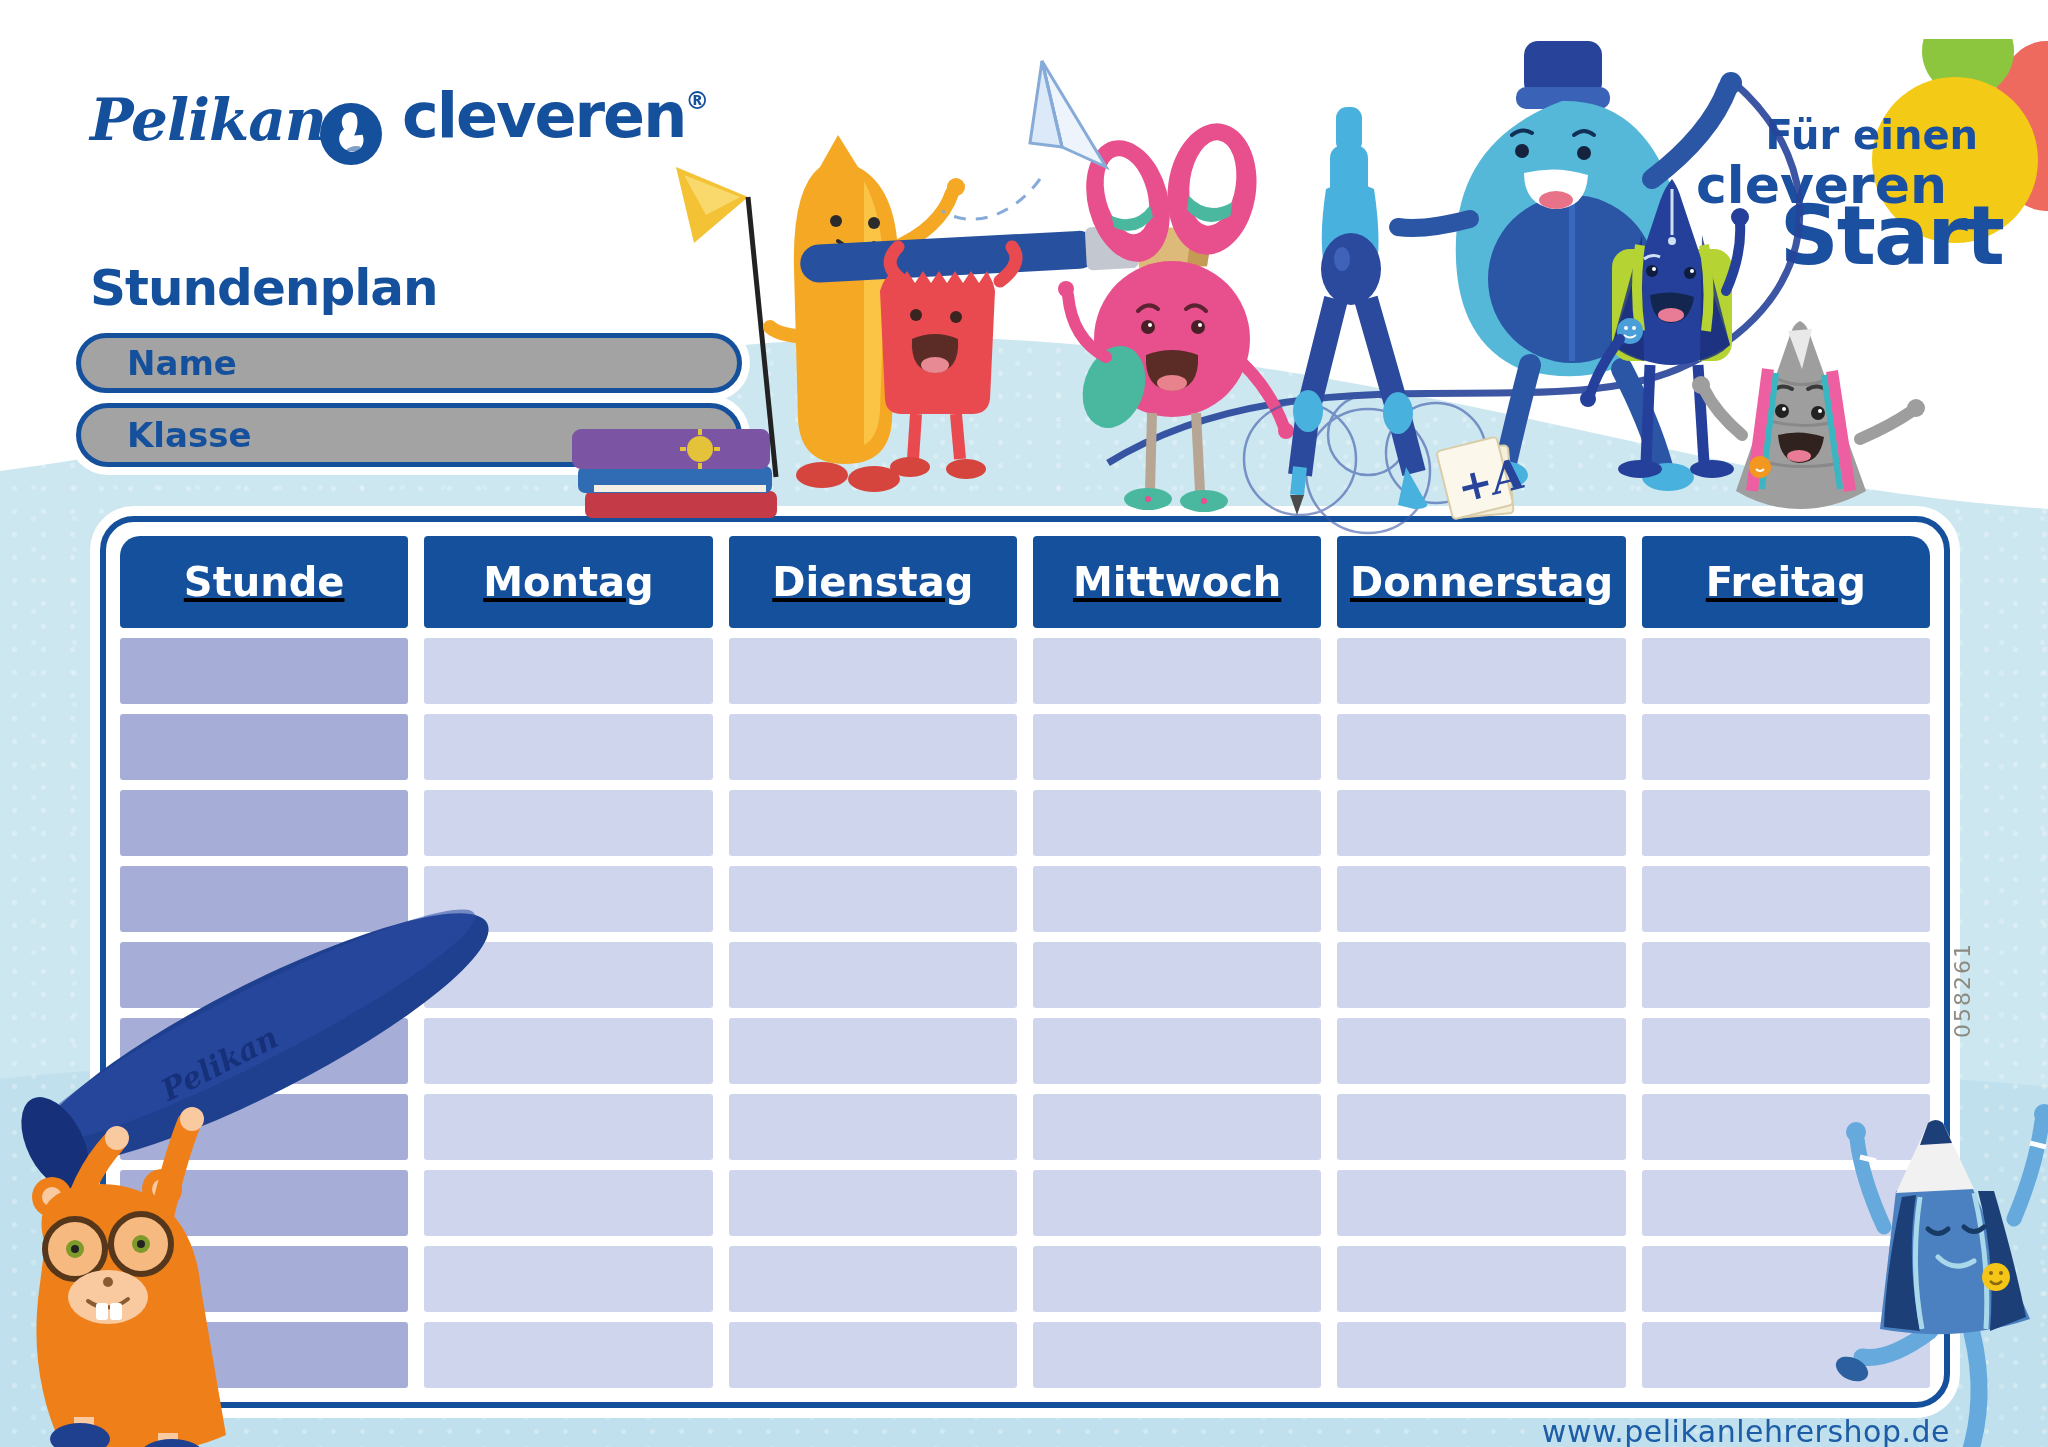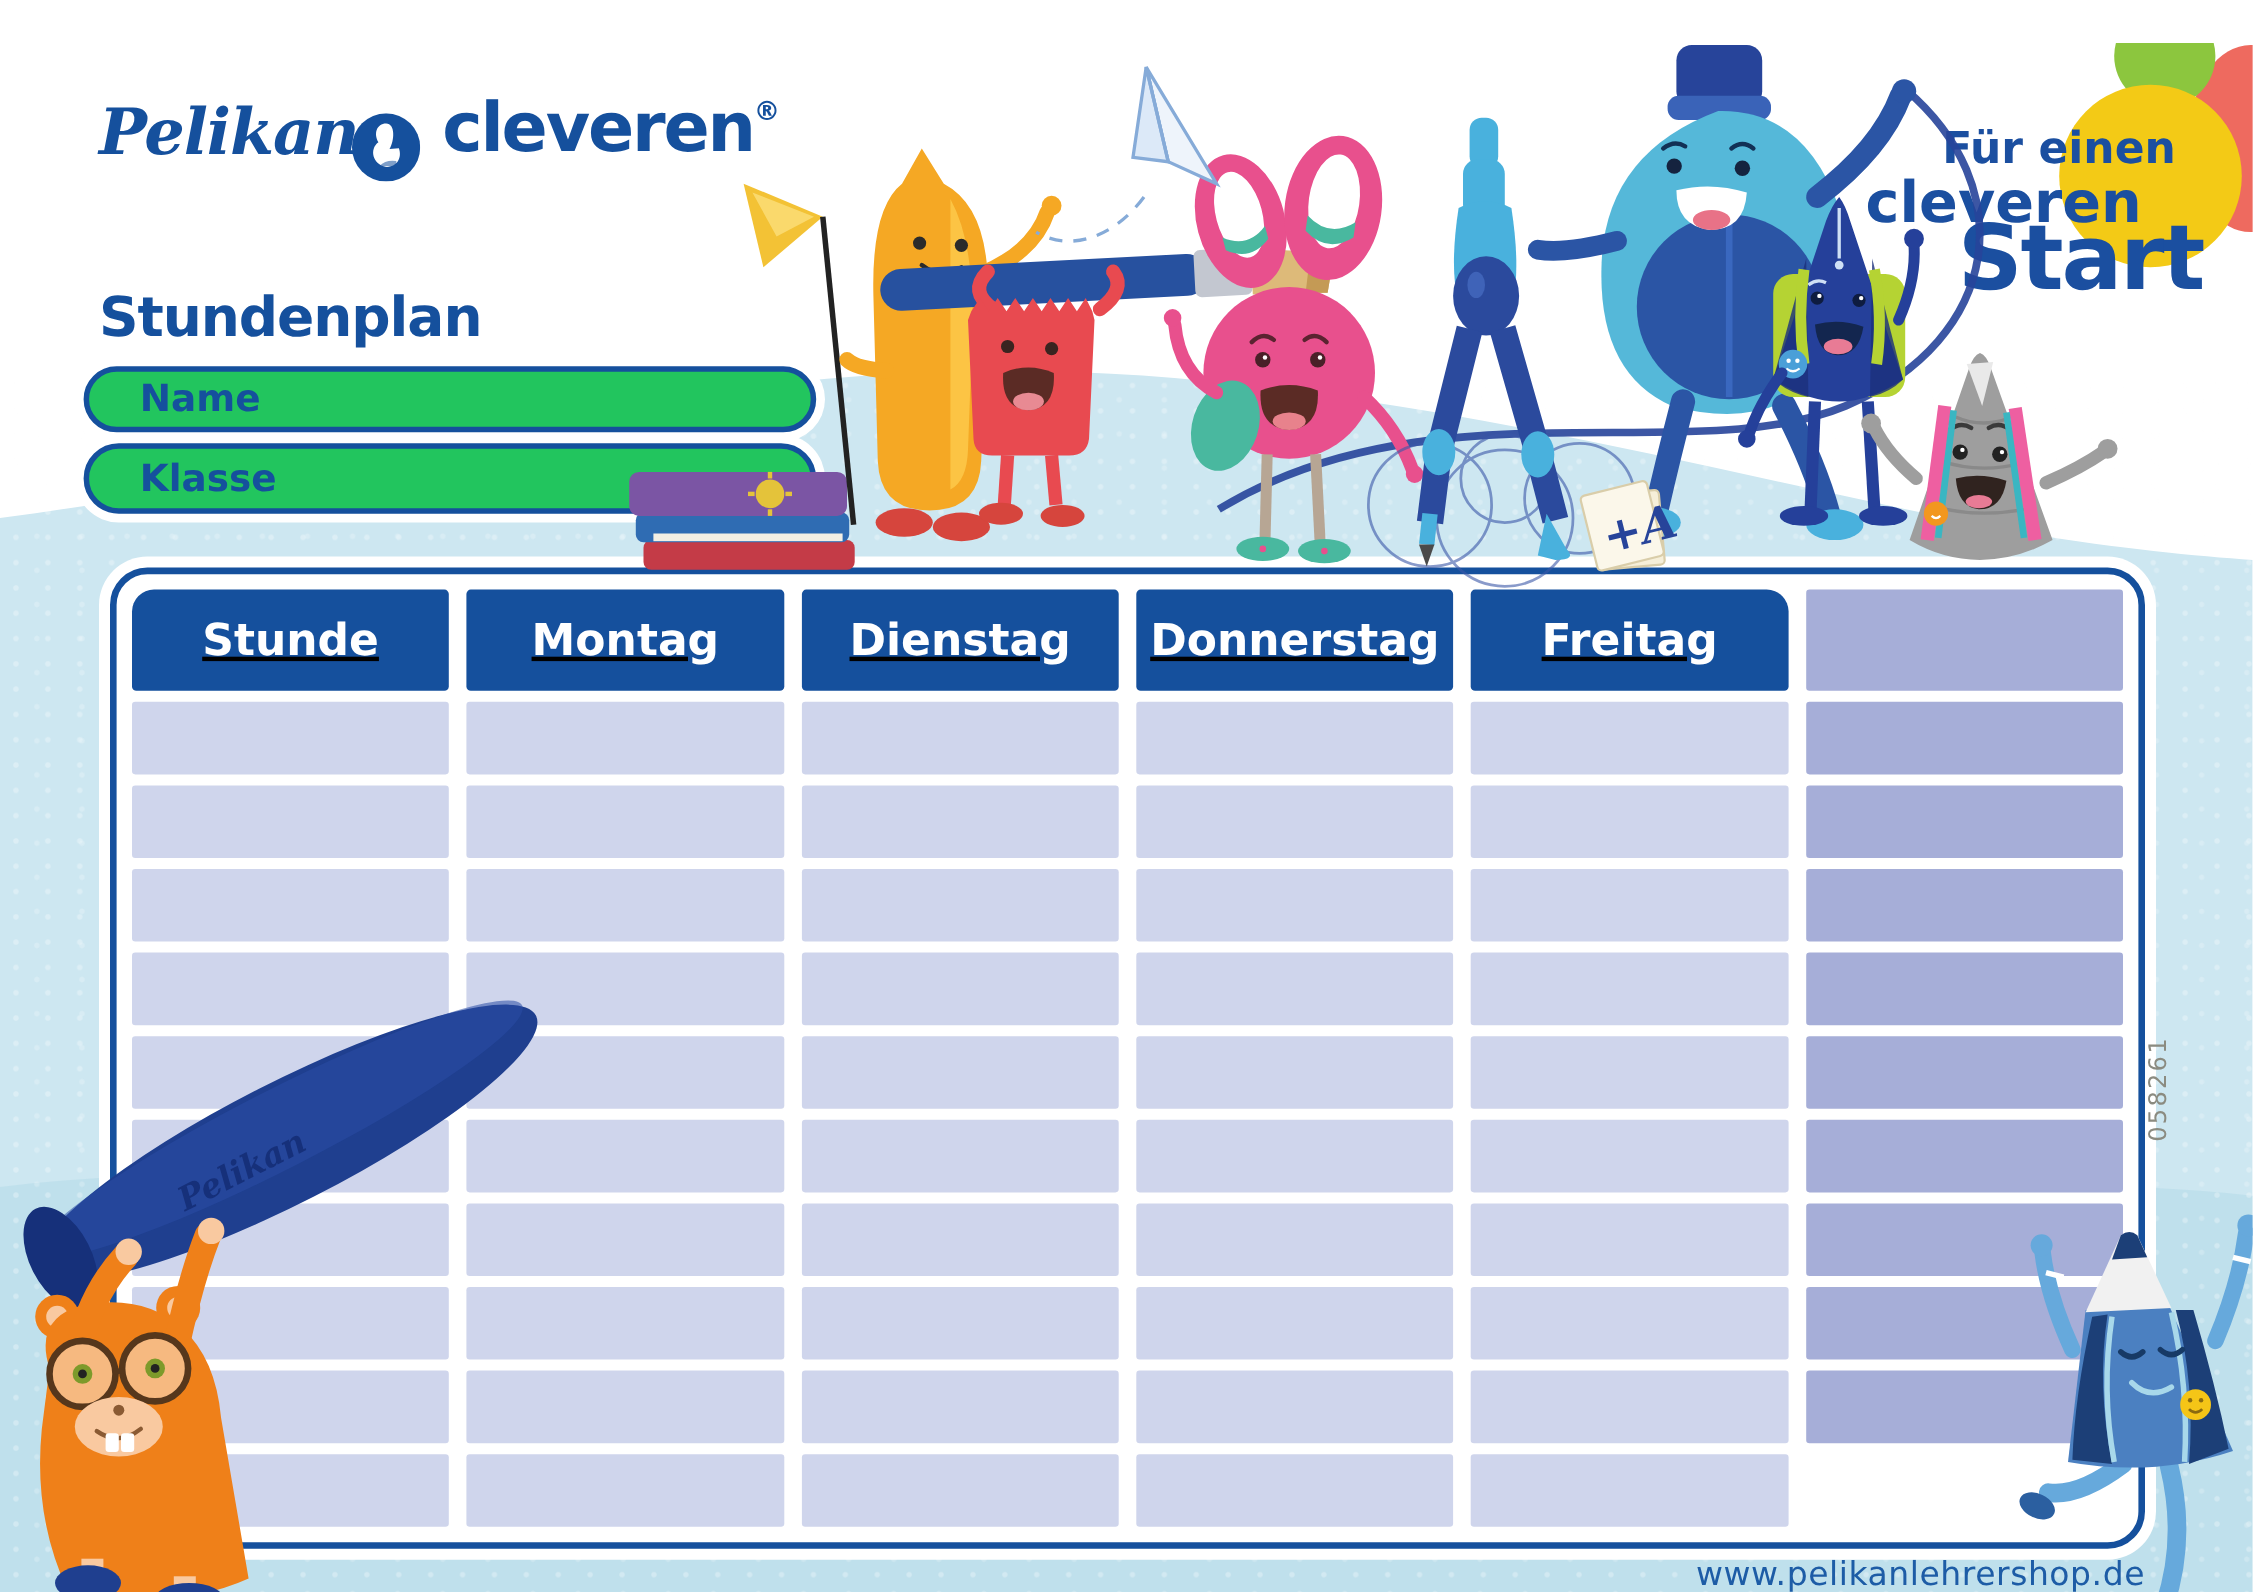--- a/index.html
+++ b/index.html
@@ -33,21 +33,21 @@
     left:402px;top:46px;font-weight:bold;font-size:62px;line-height:1;
     color:var(--c-primary-blue);letter-spacing:-2px;z-index:2;
   }
   #griffix-reg{font-size:24px;vertical-align:28px;letter-spacing:0;}
   
   #page-title{
     left:90px;top:220px;font-size:50px;font-weight:bold;
     color:var(--c-primary-blue);z-index:2;letter-spacing:-1px;
   }
   .field{
-    left:76px;width:666px;height:60px;background:#22c55e;
+    left:76px;width:666px;height:60px;background:#a3a3a3;
     border:5px solid var(--c-primary-blue);border-radius:32px;
     box-shadow:0 0 0 8px #ffffff;z-index:2;display:flex;align-items:center;
     box-sizing:border-box;padding-left:46px;
   }
   #name-field{top:294px;}
   #klasse-field{top:364px;height:64px;}
   .field .lbl{font-size:34px;font-weight:bold;color:var(--c-primary-blue);}
   
   .tag{position:absolute;z-index:2;color:var(--c-tagline-blue);font-weight:bold;line-height:1;}
   #tag1{top:76px;right:70px;font-size:40px;}
@@ -123,20 +123,21 @@
   </div>
   <div class="abs field" id="klasse-field">
     <span class="lbl">Klasse</span>
   </div>
 
   <div class="abs" id="timetable">
     <div id="timetable-grid" style="grid-template-rows: 92px repeat(10, 1fr);">
         <div class="th first">Stunde</div>
         <div class="th">Montag</div>
         <div class="th">Dienstag</div>
+        <div class="th">Mittwoch</div>
         <div class="th">Donnerstag</div>
         <div class="th last">Freitag</div>
         <div class="td stunde"></div>
         <div class="td"></div>
         <div class="td"></div>
         <div class="td"></div>
         <div class="td"></div>
         <div class="td"></div>
         <div class="td stunde"></div>
         <div class="td"></div>

